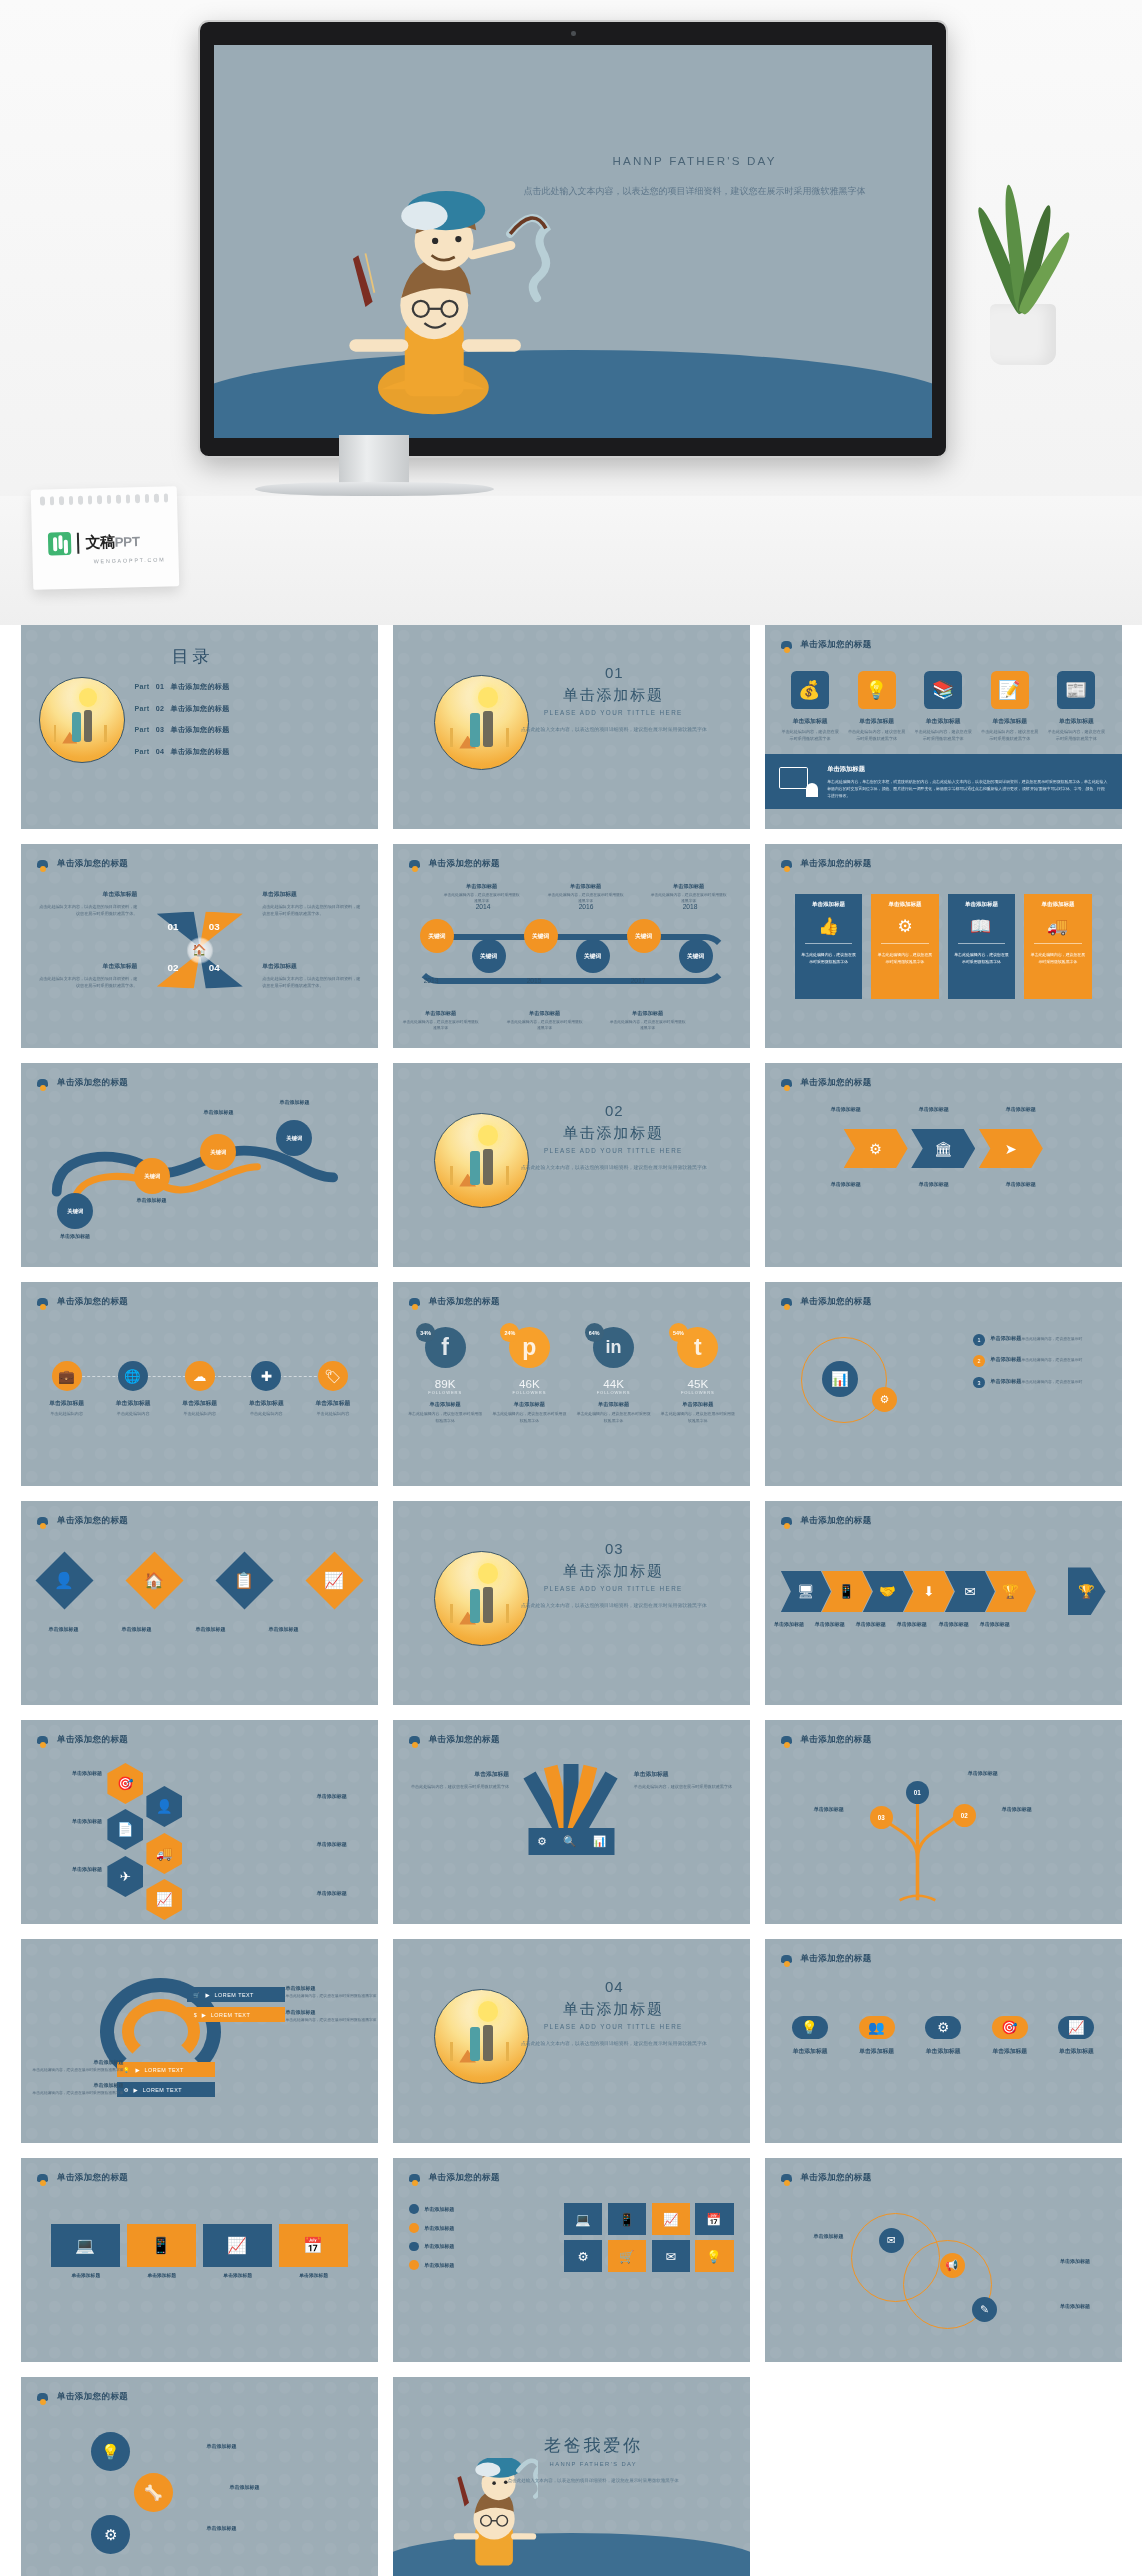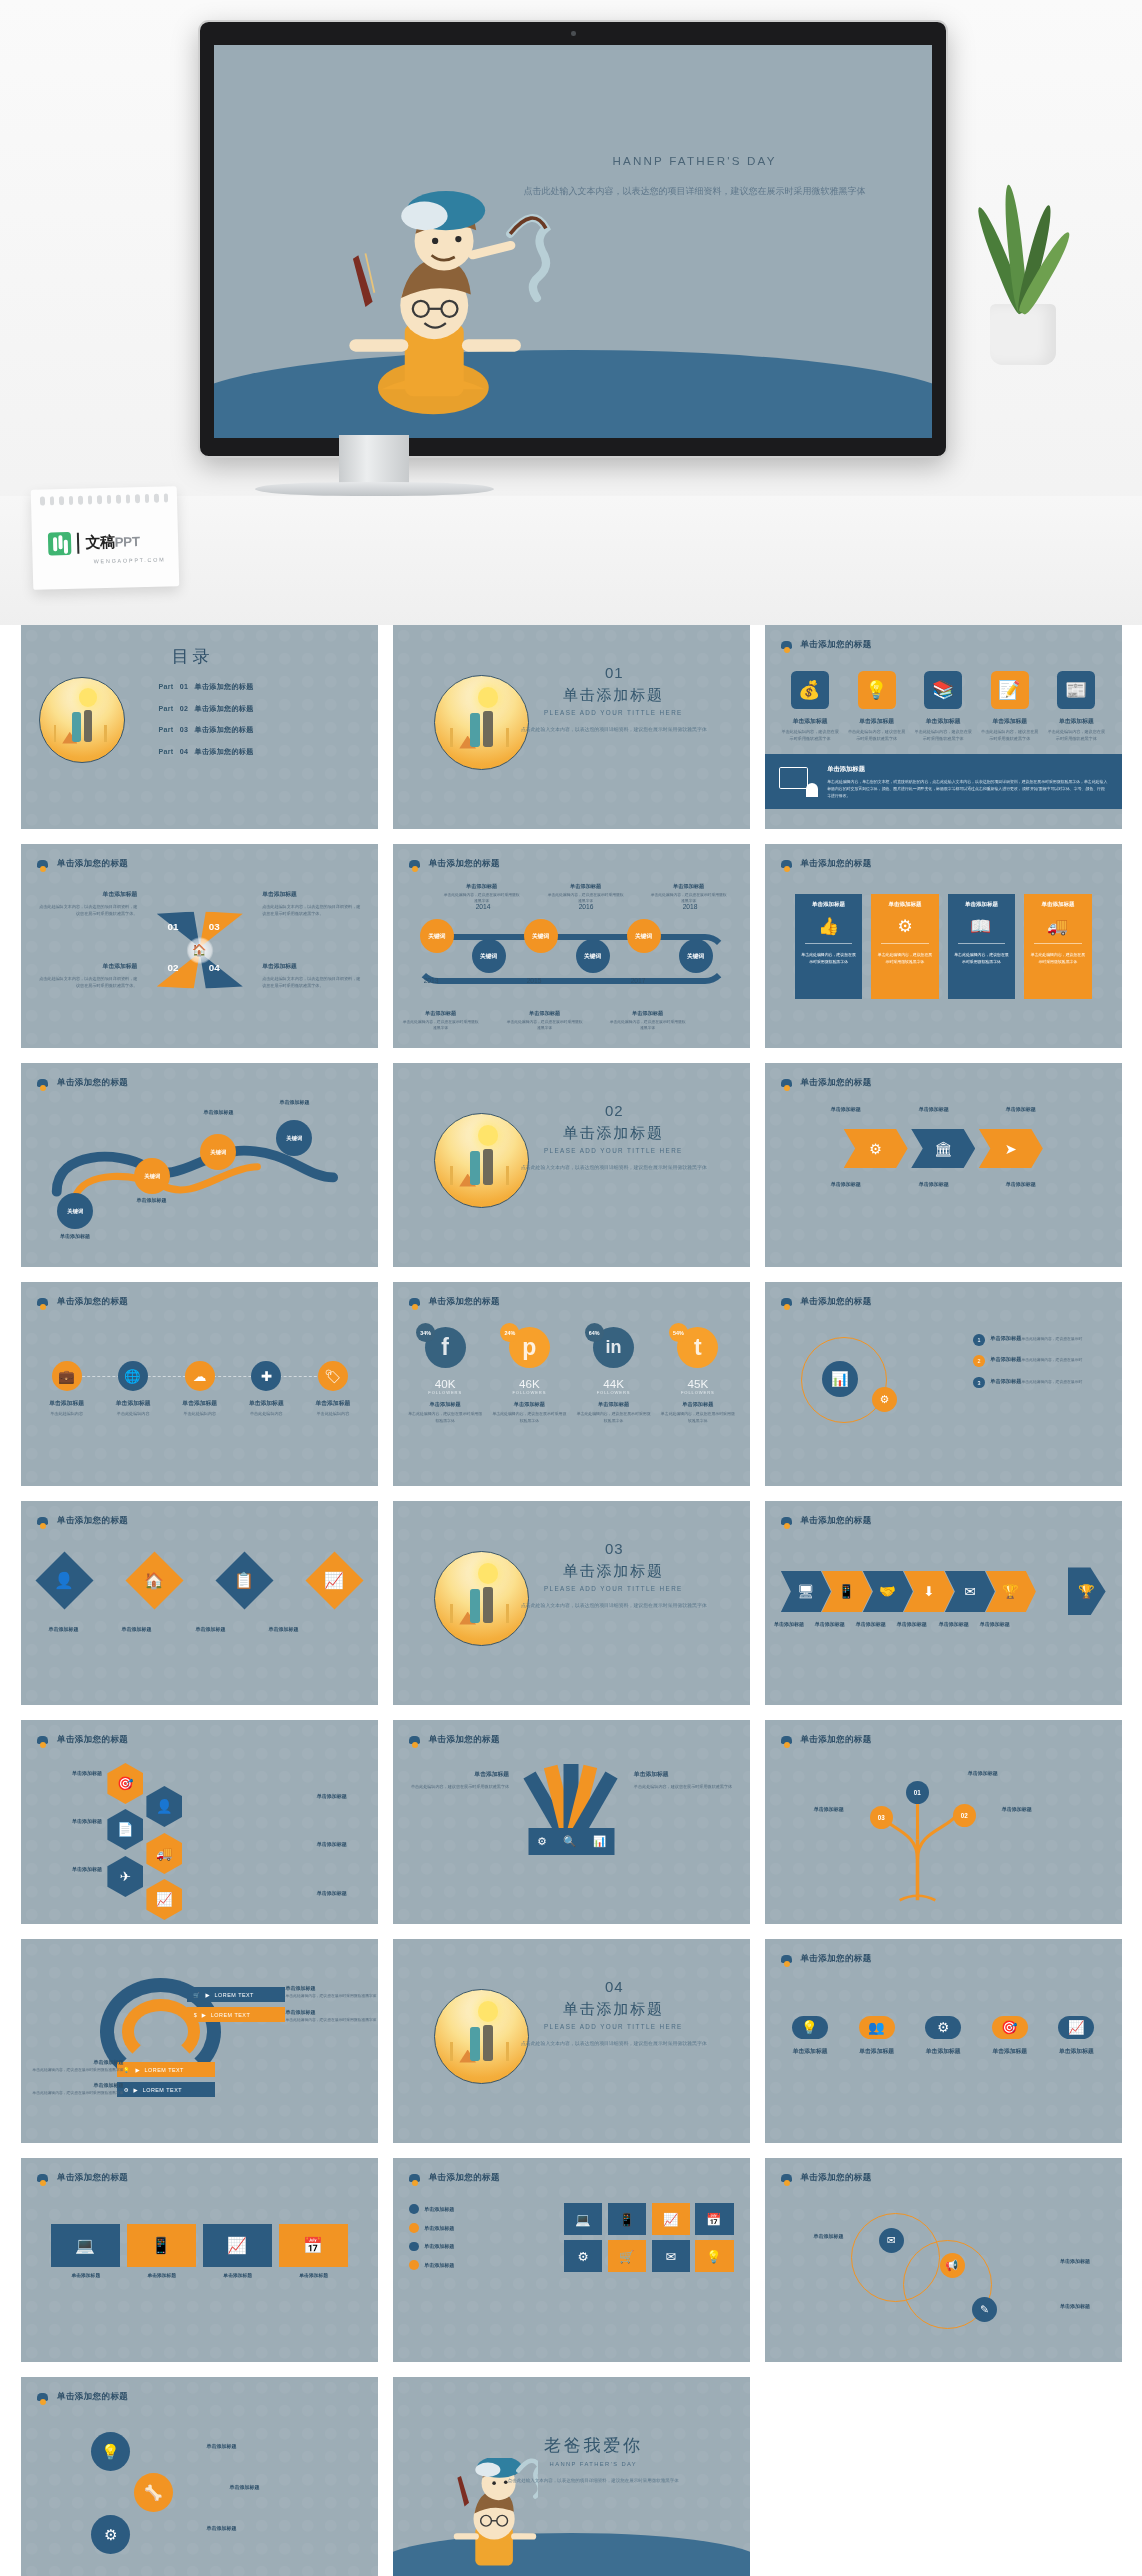--- a/index.html
+++ b/index.html
@@ -439,21 +439,21 @@
       <div class="slide-inner">
     <div class="circle-photo" style="left:18px;top:52px;width:86px;height:86px;">
       <div class="cp-sun"></div>
       <div class="cp-hill"></div>
       <div class="cp-tree" style="left:16%;"></div>
       <div class="cp-tree" style="left:76%;"></div>
       <div class="cp-fig"></div>
       <div class="cp-fig2"></div>
     </div>
     <div class="toc-title" style="left:113px;width:116px;">目录</div>
-    <div class="toc-list" style="left:113px;top:57px;width:134px;margin-left:24px;">
+    <div class="toc-list" style="left:113px;top:57px;width:134px;">
       <div class="toc-item">
             <span class="p">Part</span>
             <span>01</span>
             <span>单击添加您的标题</span>
           </div>
       <div class="toc-item">
             <span class="p">Part</span>
             <span>02</span>
             <span>单击添加您的标题</span>
           </div>
@@ -804,21 +804,21 @@
       <div class="pattern"></div>
       <div class="slide-inner">
     <div class="sh">
           <span class="sh-icon"></span>
           <span class="sh-title">单击添加您的标题</span>
         </div>
     <div class="soc-row">
       <div class="soc">
         <div class="soc-pct b">34%</div>
         <div class="soc-c b">f</div>
-        <div class="soc-n">40K</div>
+        <div class="soc-n">89K</div>
         <div class="soc-f">FOLLOWERS</div>
         <div class="soc-h">单击添加标题</div>
         <div class="soc-p">单击此处编辑内容，建议您在展示时采用微软雅黑字体</div>
       </div>
       <div class="soc">
         <div class="soc-pct o">24%</div>
         <div class="soc-c o">p</div>
         <div class="soc-n">46K</div>
         <div class="soc-f">FOLLOWERS</div>
         <div class="soc-h">单击添加标题</div>

